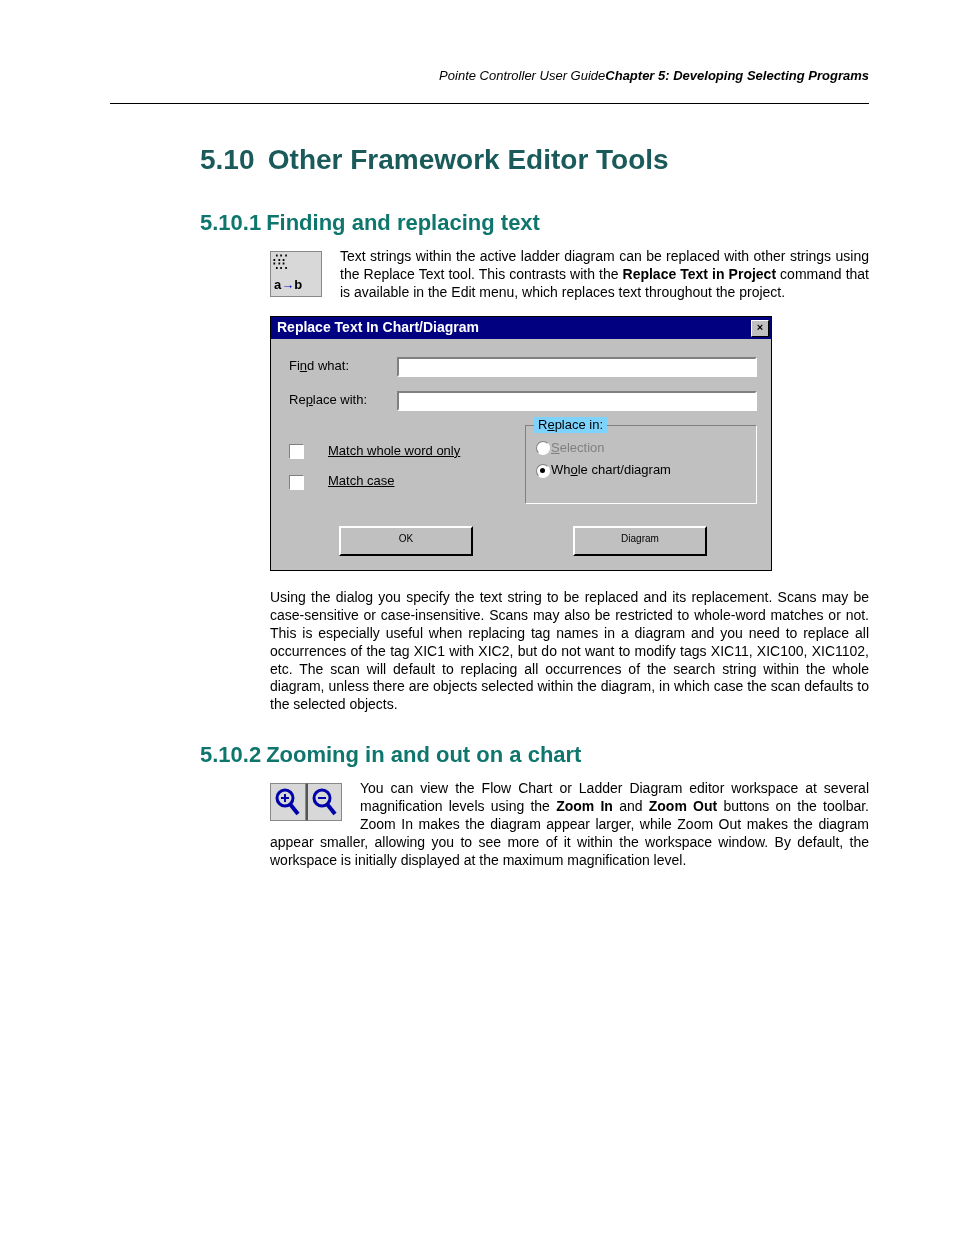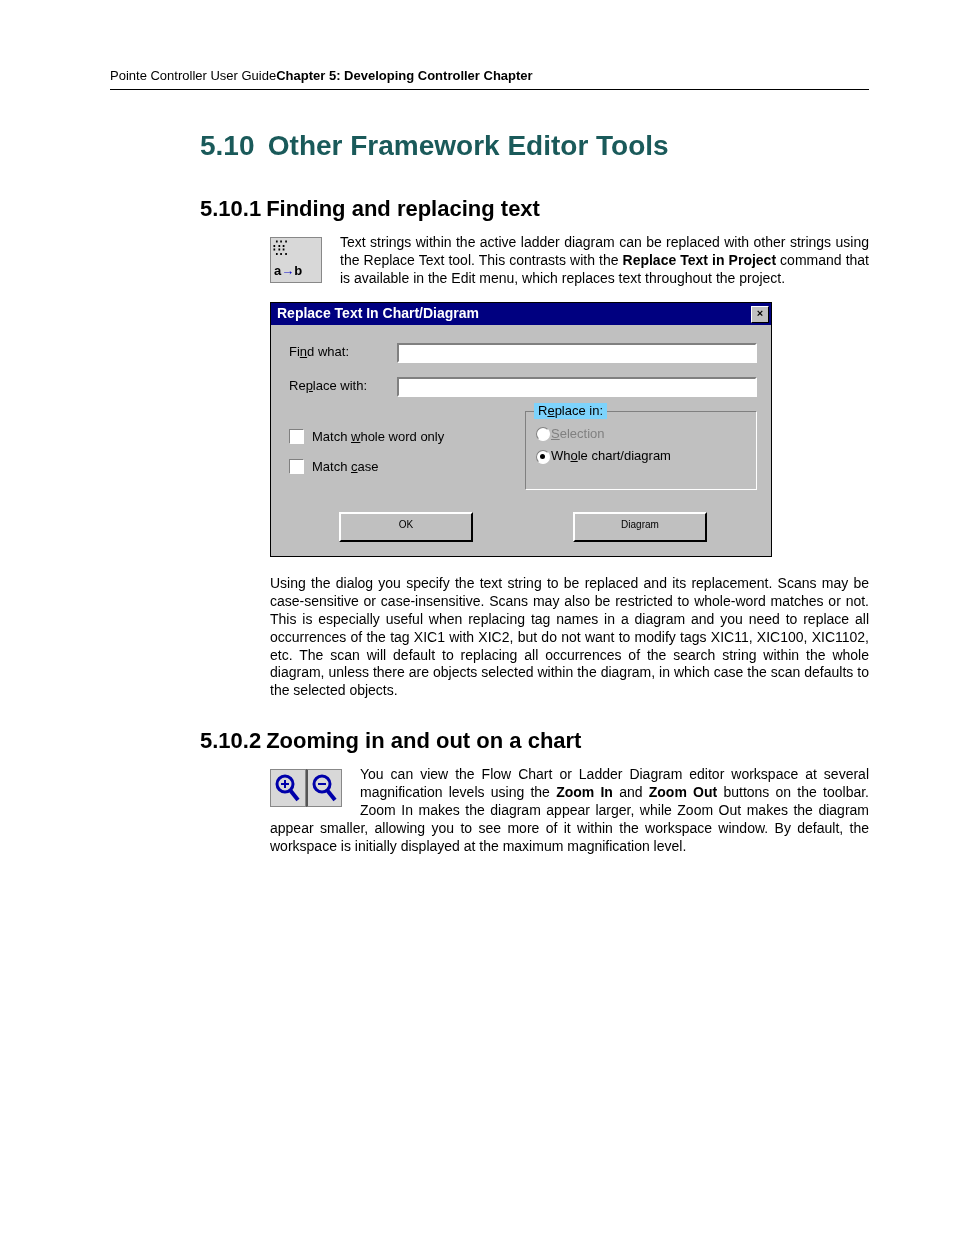--- a/index.html
+++ b/index.html
@@ -11,41 +11,42 @@
   }
   .page {
     width: 954px;
     height: 1235px;
     position: relative;
     box-sizing: border-box;
     padding: 68px 85px 0 110px;
   }
   .header-line {
     display: flex;
-    justify-content: flex-start;
+    justify-content: flex-end;
     font-size: 13px;
     border-bottom: 1.5px solid #000;
-    padding-bottom: 6px;
+    padding-bottom: 20px;
     margin-bottom: 40px;
+    font-style: italic;
   }
   .header-left { font-weight: normal; }
   .header-right { font-weight: bold; }
   .content {
     margin-left: 90px;
   }
   .h1 {
     color: #1a5a5a;
     font-family: Arial, Helvetica, sans-serif;
     font-size: 28px;
     font-weight: bold;
     margin: 22px 0 34px 0;
   }
   .h1-num { display:inline-block; width: 60px; }
   .h2 {
-    color: #000000;
+    color: #0f766e;
     font-family: Arial, Helvetica, sans-serif;
     font-size: 22px;
     font-weight: bold;
     margin: 28px 0 12px 0;
   }
   .h2-num { display:inline-block; width: 60px; }
   .body-block {
     margin-left: 70px;
     font-size: 14px;
     line-height: 1.28;
@@ -133,21 +134,21 @@
     height: 20px;
     background:#fff;
     border-top: 2px solid #808080;
     border-left: 2px solid #808080;
     border-right: 2px solid #fff;
     border-bottom: 2px solid #fff;
     box-sizing: border-box;
   }
   .opts { display:flex; gap: 30px; margin-top: 14px;}
   .left-opts { flex:1; padding-top: 18px;}
-  .chk-row { display:flex; align-items:flex-start; gap:8px; margin-bottom: 14px;}
+  .chk-row { display:flex; align-items:flex-end; gap:24px; margin-bottom: 14px; text-decoration: underline;}
   .chk {
     width:13px; height:13px; background:#fff;
     border-top: 1px solid #808080;
     border-left: 1px solid #808080;
     border-right: 1px solid #fff;
     border-bottom: 1px solid #fff;
   }
   .groupbox {
     border: 1px solid #808080;
     border-right-color:#fff;
@@ -189,21 +190,21 @@
   }
   .u { text-decoration: underline; }
 </style>
 </head>
 <body>
 
 <div class="page">
 
   <div class="header-line">
     <span class="header-left">Pointe Controller User Guide</span>
-    <span class="header-right">Chapter 5: Developing Controller Chapter</span>
+    <span class="header-right">Chapter 5: Developing Selecting Programs</span>
   </div>
 
   <div class="content">
 
     <div class="h1">
       <span class="h1-num">5.10</span>
       <span>Other Framework Editor Tools</span>
     </div>
 
     <div class="h2">

